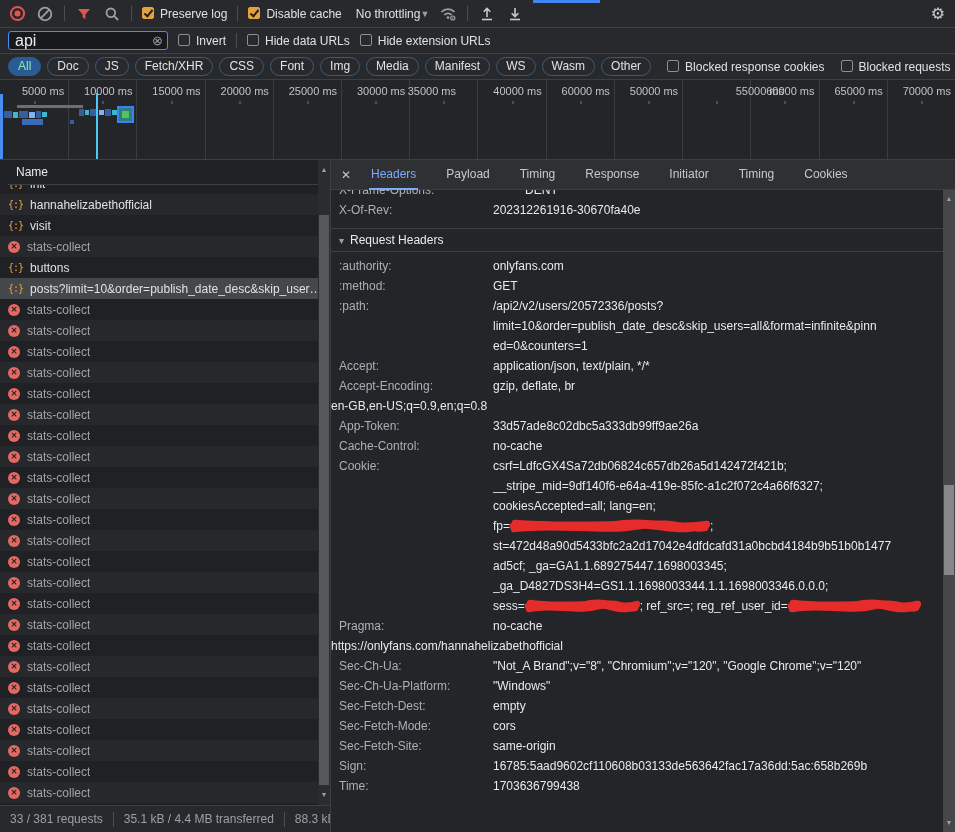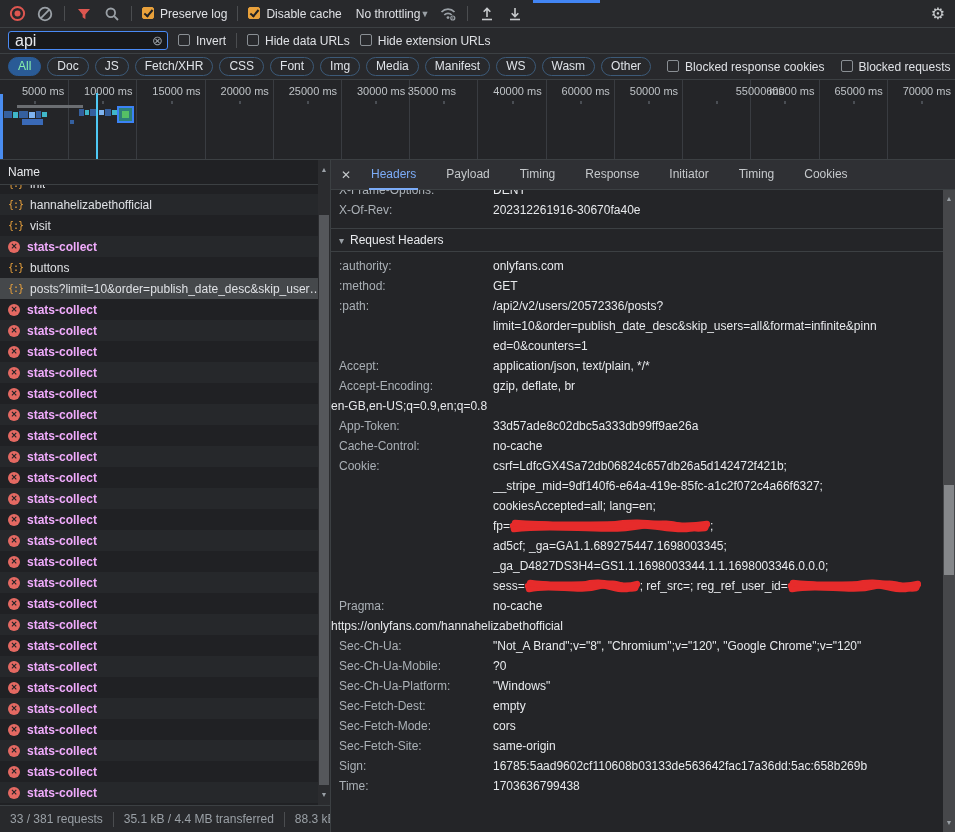--- a/index.html
+++ b/index.html
@@ -50,29 +50,29 @@
   .tick { position:absolute; top:5px; width:62px; text-align:right; color:#bfc3c7; font-size:11px; white-space:nowrap; }
   .gridline { position:absolute; top:0; bottom:0; width:1px; background:#393c41; }
   .griddot { position:absolute; top:21px; width:2px; height:3px; background:#4a4e54; }
   .ov-bar { position:absolute; }
   .ov-selected { position:absolute; border:2px solid #3b82f6; background:#2e7f78; }
   .ov-selected .inner { position:absolute; inset:3px; background:#55c065; }
   .playhead { position:absolute; width:2px; background:#4ec9f5; }
 
   
   .left-panel { left:0; top:160px; width:330px; height:672px; background:#202124; }
-  .name-header { position:absolute; left:0; top:0; width:330px; height:25px; border-bottom:1px solid #3c4043;
+  .name-header { position:absolute; left:8px; top:0; width:330px; height:25px; border-bottom:1px solid #3c4043;
     display:flex; align-items:center; padding-left:8px; color:#e8eaed; background:#202124; }
   .req-viewport { position:absolute; left:0; top:25px; width:318px; height:620px; overflow:hidden; }
   .req-inner { margin-top:-12px; }
   .req-row { height:21px; display:flex; align-items:center; gap:7px; padding-left:8px; background:#202124; }
   .req-row.alt { background:#26282b; }
   .req-row.selected { background:#45484b; }
   .req-label { white-space:nowrap; overflow:hidden; color:#dfe1e5; }
-  .req-row.failed .req-label { color:#f0abfc;font-weight:bold; }
+  .req-row.failed .req-label { color:#a3a3a3; }
   .req-icon { flex:0 0 auto; }
   .req-icon.json { color:#e8a13d; font-size:10px; letter-spacing:-1px; font-family:"DejaVu Sans Mono",monospace; }
   .req-icon.err { width:12px; height:12px; border-radius:50%; background:#e46962; color:#232427;
     font-size:8px; line-height:12px; text-align:center; font-weight:bold; }
 
   .vscroll { position:absolute; width:12px; background:#2b2c2f; }
   .vscroll .arrow { position:absolute; left:0; width:12px; height:12px; color:#9aa0a6; font-size:7px;
     text-align:center; line-height:12px; }
   .vscroll .thumb { position:absolute; left:1px; width:10px; background:#55575b; }
   .left-scroll { left:318px; top:0; height:645px; }
@@ -90,21 +90,21 @@
   .tab-close { width:30px; text-align:center; color:#c7cacd; font-size:12px; flex:0 0 auto; }
   .tabs { display:flex; gap:26px; margin-left:8px; height:30px; }
   .tab { line-height:29px; color:#c6c9cc; padding:0 2px; white-space:nowrap; }
   .tab.active { color:#7cacf8; box-shadow:inset 0 -2px 0 #7cacf8; }
 
   .detail-content { position:absolute; left:0; top:30px; width:615px; height:642px; overflow:hidden; }
   .hdr-row { display:flex; align-items:flex-start; }
   .hdr-name { flex:0 0 162px; padding-left:8px; color:#aab0b6; line-height:20px; white-space:nowrap; }
   .hdr-value { flex:1 1 auto; color:#e8eaed; line-height:20px; overflow:hidden; }
   .hdr-line { white-space:pre; }
-  .clipped-row { margin-top:-10px; }
+  .clipped-row { margin-top:-10px;gap:32px; }
   .sect-gap { height:8px; }
   .sect-head { height:24px; border-top:1px solid #3c4043; border-bottom:1px solid #3c4043;
     display:flex; align-items:center; gap:6px; padding-left:8px; color:#e8eaed; }
   .sect-head .tri { color:#9aa0a6; font-size:10px; }
   .hdr-rows { padding-top:4px; }
 
   .redact { display:inline-block; height:16px; vertical-align:-4px; position:relative; }
   .redact svg { position:absolute; left:0; top:-1px; }
 </style>
 </head>
@@ -516,20 +516,21 @@
           <span class="hdr-name">Cookie:</span>
           <div class="hdr-value">
             <div class="hdr-line"><span>csrf=LdfcGX4Sa72db06824c657db26a5d142472f421b;</span></div>
             <div class="hdr-line"><span>__stripe_mid=9df140f6-e64a-419e-85fc-a1c2f072c4a66f6327;</span></div>
             <div class="hdr-line"><span>cookiesAccepted=all; lang=en;</span></div>
             <div class="hdr-line"><span>fp=</span><span class="redact" style="width: 200px;"><svg width="200" height="18" viewBox="0 0 200 18">
                   <path d="M3 9 C 40 3, 60 15, 100 8 S 160 13, 197 7" fill="none" stroke="#e62b2b" stroke-width="6.5" stroke-linecap="round"></path>
                   <path d="M4 12 C 50 6, 90 16, 130 9 S 170 14, 195 11" fill="none" stroke="#e62b2b" stroke-width="6.5" stroke-linecap="round"></path>
                   <path d="M5 6 C 60 11, 110.00000000000001 4, 150 10 S 184 7, 196 9" fill="none" stroke="#e62b2b" stroke-width="6.5" stroke-linecap="round"></path>
                 </svg></span><span>;</span></div>
+            <div class="hdr-line"><span>st=472d48a90d5433bfc2a2d17042e4dfdcafd31a0bcbd4184b9b51b0b1477</span></div>
             <div class="hdr-line"><span>ad5cf; _ga=GA1.1.689275447.1698003345;</span></div>
             <div class="hdr-line"><span>_ga_D4827DS3H4=GS1.1.1698003344.1.1.1698003346.0.0.0;</span></div>
             <div class="hdr-line"><span>sess=</span><span class="redact" style="width: 115px;"><svg width="115" height="18" viewBox="0 0 115 18">
                   <path d="M3 9 C 23 3, 34.5 15, 57.5 8 S 92 13, 112 7" fill="none" stroke="#e62b2b" stroke-width="6.5" stroke-linecap="round"></path>
                   <path d="M4 12 C 28.75 6, 51.75 16, 74.75 9 S 97.75 14, 110 11" fill="none" stroke="#e62b2b" stroke-width="6.5" stroke-linecap="round"></path>
                   <path d="M5 6 C 34.5 11, 63.25000000000001 4, 86.25 10 S 105.80000000000001 7, 111 9" fill="none" stroke="#e62b2b" stroke-width="6.5" stroke-linecap="round"></path>
                 </svg></span><span>; ref_src=; reg_ref_user_id=</span><span class="redact" style="width: 133px;"><svg width="133" height="18" viewBox="0 0 133 18">
                   <path d="M3 9 C 26.6 3, 39.9 15, 66.5 8 S 106.4 13, 130 7" fill="none" stroke="#e62b2b" stroke-width="6.5" stroke-linecap="round"></path>
                   <path d="M4 12 C 33.25 6, 59.85 16, 86.45 9 S 113.05 14, 128 11" fill="none" stroke="#e62b2b" stroke-width="6.5" stroke-linecap="round"></path>
                   <path d="M5 6 C 39.9 11, 73.15 4, 99.75 10 S 122.36 7, 129 9" fill="none" stroke="#e62b2b" stroke-width="6.5" stroke-linecap="round"></path>
@@ -547,26 +548,20 @@
             <div class="hdr-line"><span>https://onlyfans.com/hannahelizabethofficial</span></div>
           </div>
         </div>
         <div class="hdr-row">
           <span class="hdr-name">Sec-Ch-Ua:</span>
           <div class="hdr-value">
             <div class="hdr-line"><span>"Not_A Brand";v="8", "Chromium";v="120", "Google Chrome";v="120"</span></div>
           </div>
         </div>
         <div class="hdr-row">
-          <span class="hdr-name">Sec-Ch-Ua-Mobile:</span>
-          <div class="hdr-value">
-            <div class="hdr-line"><span>?0</span></div>
-          </div>
-        </div>
-        <div class="hdr-row">
           <span class="hdr-name">Sec-Ch-Ua-Platform:</span>
           <div class="hdr-value">
             <div class="hdr-line"><span>"Windows"</span></div>
           </div>
         </div>
         <div class="hdr-row">
           <span class="hdr-name">Sec-Fetch-Dest:</span>
           <div class="hdr-value">
             <div class="hdr-line"><span>empty</span></div>
           </div>

